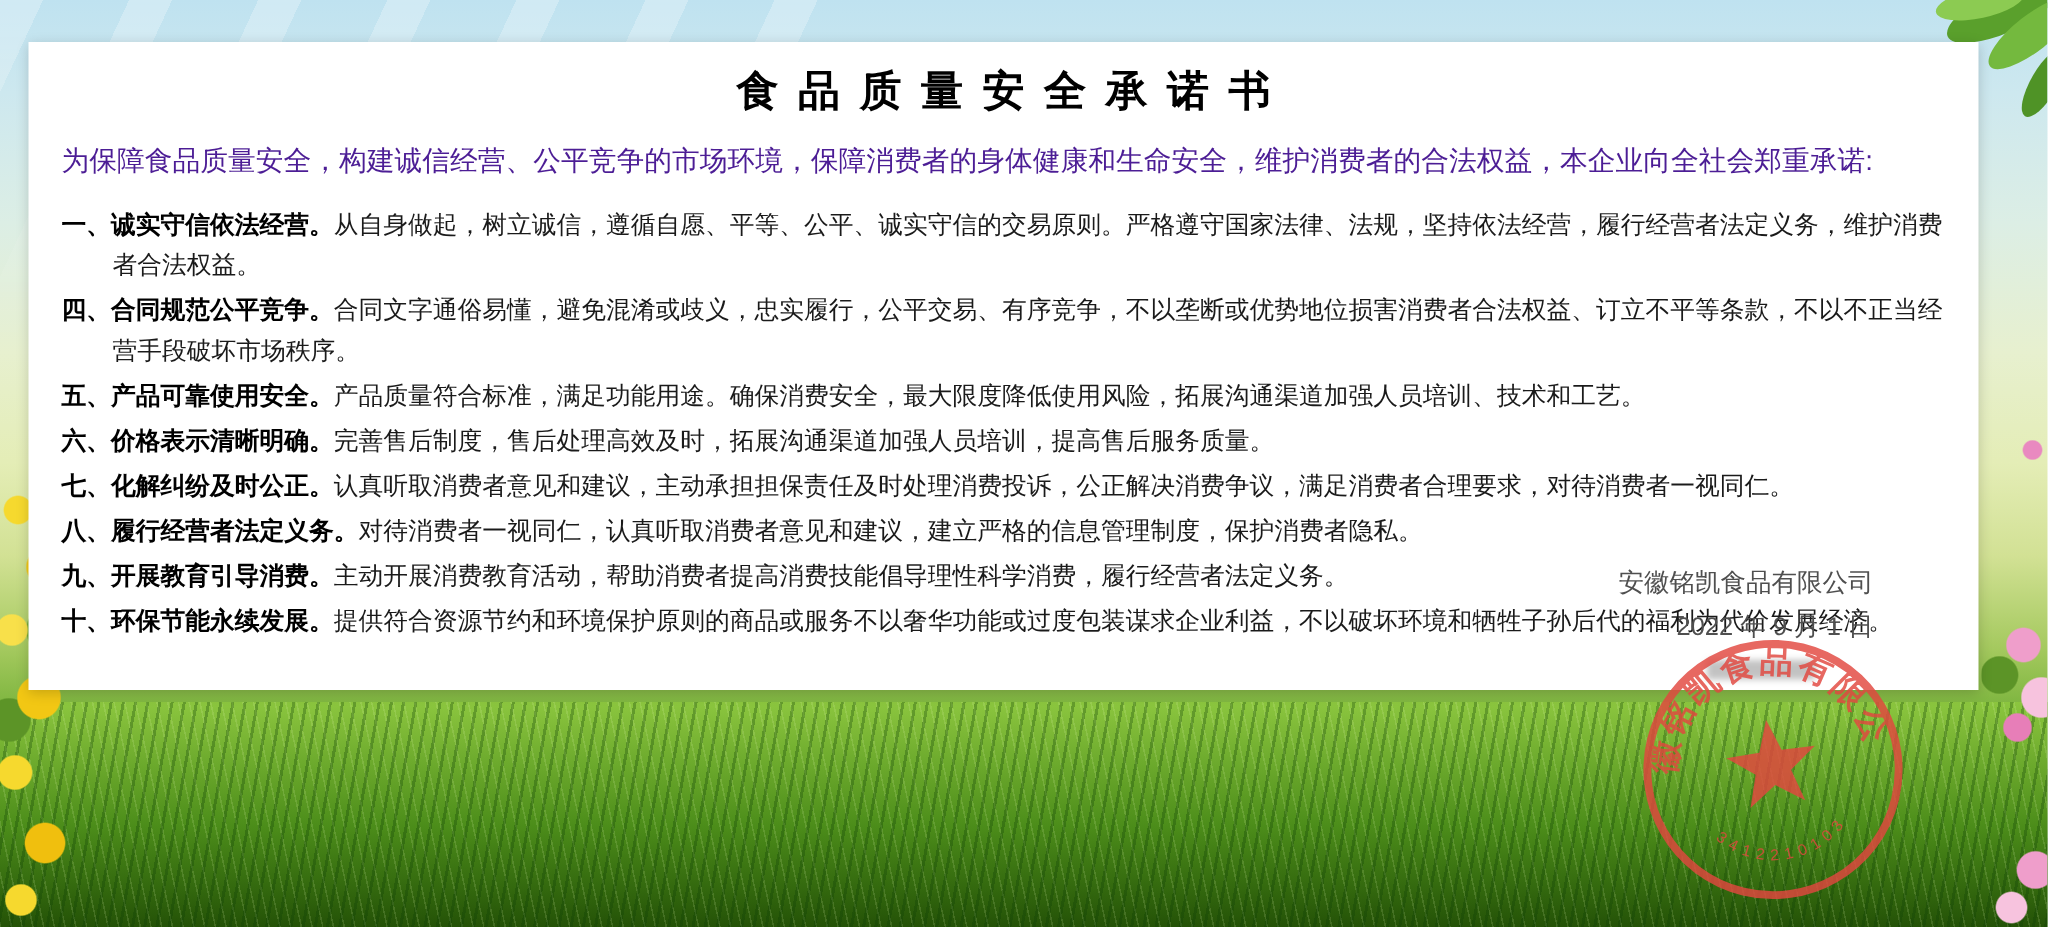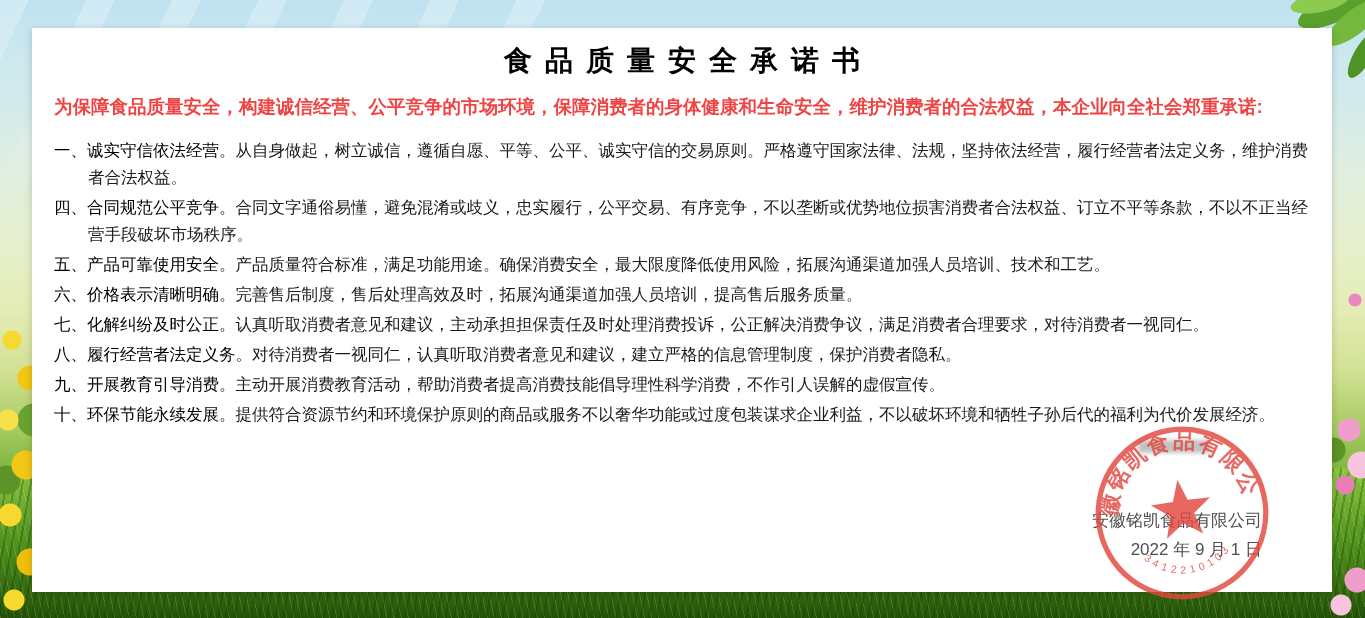--- a/index.html
+++ b/index.html
@@ -44,35 +44,35 @@
       radial-gradient(circle at 34px 20px,  #e989c0 0 6px,  rgba(0,0,0,0) 7px),
       radial-gradient(circle at 28px 150px, #ef9ecb 0 11px, rgba(0,0,0,0) 12px),
       radial-gradient(circle at 40px 185px, #f7c3de 0 13px, rgba(0,0,0,0) 14px),
       radial-gradient(circle at 24px 205px, #e77eb8 0 9px,  rgba(0,0,0,0) 10px),
       radial-gradient(circle at 36px 300px, #ef9ecb 0 12px, rgba(0,0,0,0) 13px),
       radial-gradient(circle at 20px 325px, #f7c3de 0 10px, rgba(0,0,0,0) 11px),
       radial-gradient(circle at 12px 170px, #5c9427 0 12px, rgba(0,0,0,0) 13px);
   }
   
   .card{
-    position:absolute;left:32px;top:28px;width:1300px;height:564px;
+    position:absolute;left:19px;top:28px;width:1300px;height:432px;
     background:#ffffff;box-sizing:border-box;padding:8px 22px;
     box-shadow:0 2px 8px rgba(0,0,0,.18);
   }
   .title{
     text-align:center;font-size:28px;font-weight:bold;color:#000;
     letter-spacing:13px;padding-left:13px;margin:6px 0 14px;
   }
   .intro{
-    font-size:18.5px;font-weight:bold;color:#ef4444;line-height:1.45;
+    font-size:18.5px;font-weight:normal;color:#4c1d95;line-height:1.45;
     margin:0 0 16px;
   }
   .items{color:#1a1a1a;font-size:16.5px;}
   .item{margin:0 0 3px;line-height:27px;padding-left:34px;text-indent:-34px;}
-  .item b{font-weight:normal;color:#000;}
+  .item b{font-weight:bold;color:#000;}
   .sig{
     position:absolute;right:70px;bottom:28px;text-align:right;
     color:#4f4f4f;font-size:17px;line-height:29px;
   }
   
   .stamp{
     position:absolute;left:1093px;top:424px;width:178px;height:178px;
     opacity:.82;transform:rotate(-8deg);z-index:5;pointer-events:none;
   }
   .overprint{
@@ -100,21 +100,21 @@
   <div class="title">食品质量安全承诺书</div>
   <p class="intro">为保障食品质量安全，构建诚信经营、公平竞争的市场环境，保障消费者的身体健康和生命安全，维护消费者的合法权益，本企业向全社会郑重承诺:</p>
 
   <div class="items">
     <p class="item"><b>一、诚实守信依法经营。</b><span>从自身做起，树立诚信，遵循自愿、平等、公平、诚实守信的交易原则。严格遵守国家法律、法规，坚持依法经营，履行经营者法定义务，维护消费者合法权益。</span></p>
     <p class="item"><b>四、合同规范公平竞争。</b><span>合同文字通俗易懂，避免混淆或歧义，忠实履行，公平交易、有序竞争，不以垄断或优势地位损害消费者合法权益、订立不平等条款，不以不正当经营手段破坏市场秩序。</span></p>
     <p class="item"><b>五、产品可靠使用安全。</b><span>产品质量符合标准，满足功能用途。确保消费安全，最大限度降低使用风险，拓展沟通渠道加强人员培训、技术和工艺。</span></p>
     <p class="item"><b>六、价格表示清晰明确。</b><span>完善售后制度，售后处理高效及时，拓展沟通渠道加强人员培训，提高售后服务质量。</span></p>
     <p class="item"><b>七、化解纠纷及时公正。</b><span>认真听取消费者意见和建议，主动承担担保责任及时处理消费投诉，公正解决消费争议，满足消费者合理要求，对待消费者一视同仁。</span></p>
     <p class="item"><b>八、履行经营者法定义务。</b><span>对待消费者一视同仁，认真听取消费者意见和建议，建立严格的信息管理制度，保护消费者隐私。</span></p>
-    <p class="item"><b>九、开展教育引导消费。</b><span>主动开展消费教育活动，帮助消费者提高消费技能倡导理性科学消费，不作引人误解的虚假宣传。</span></p>
+    <p class="item"><b>九、开展教育引导消费。</b><span>主动开展消费教育活动，帮助消费者提高消费技能倡导理性科学消费，履行经营者法定义务。</span></p>
     <p class="item"><b>十、环保节能永续发展。</b><span>提供符合资源节约和环境保护原则的商品或服务不以奢华功能或过度包装谋求企业利益，不以破坏环境和牺牲子孙后代的福利为代价发展经济。</span></p>
   </div>
 
   <div class="sig">
     <div>安徽铭凯食品有限公司</div>
     <div>2022 年 9 月 1 日</div>
   </div>
 </div>
 
 <div class="overprint"></div>

